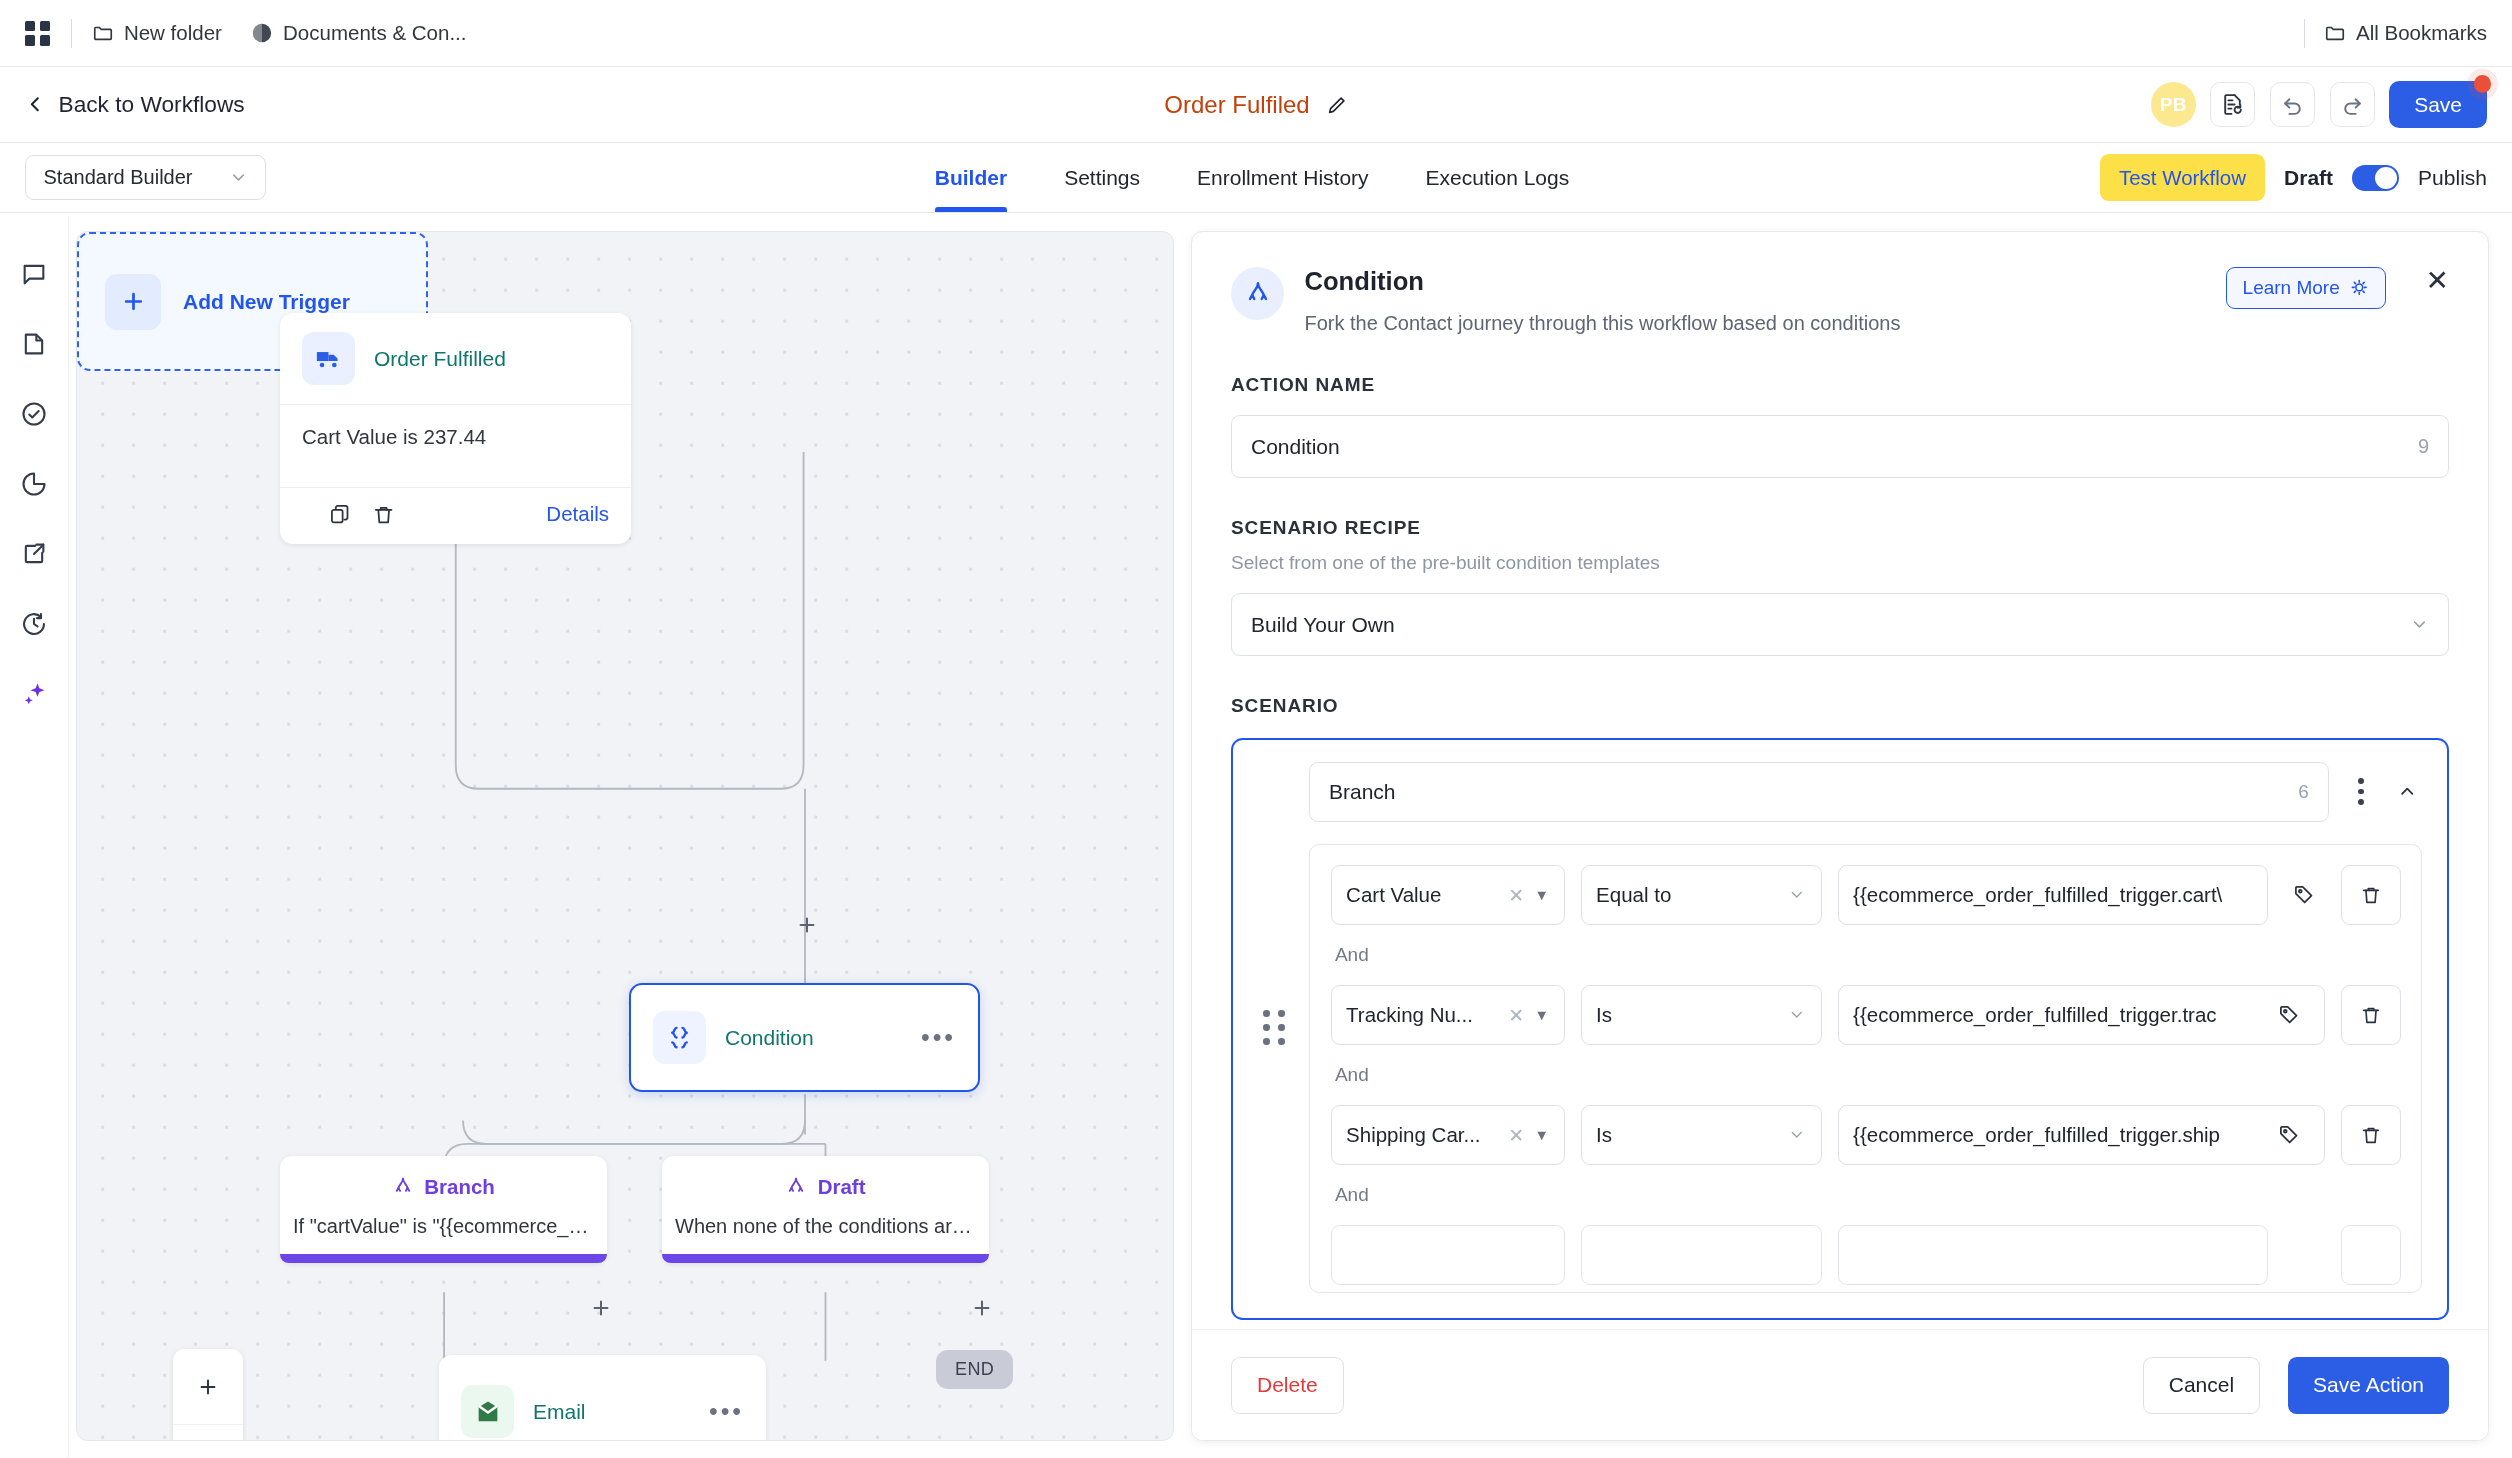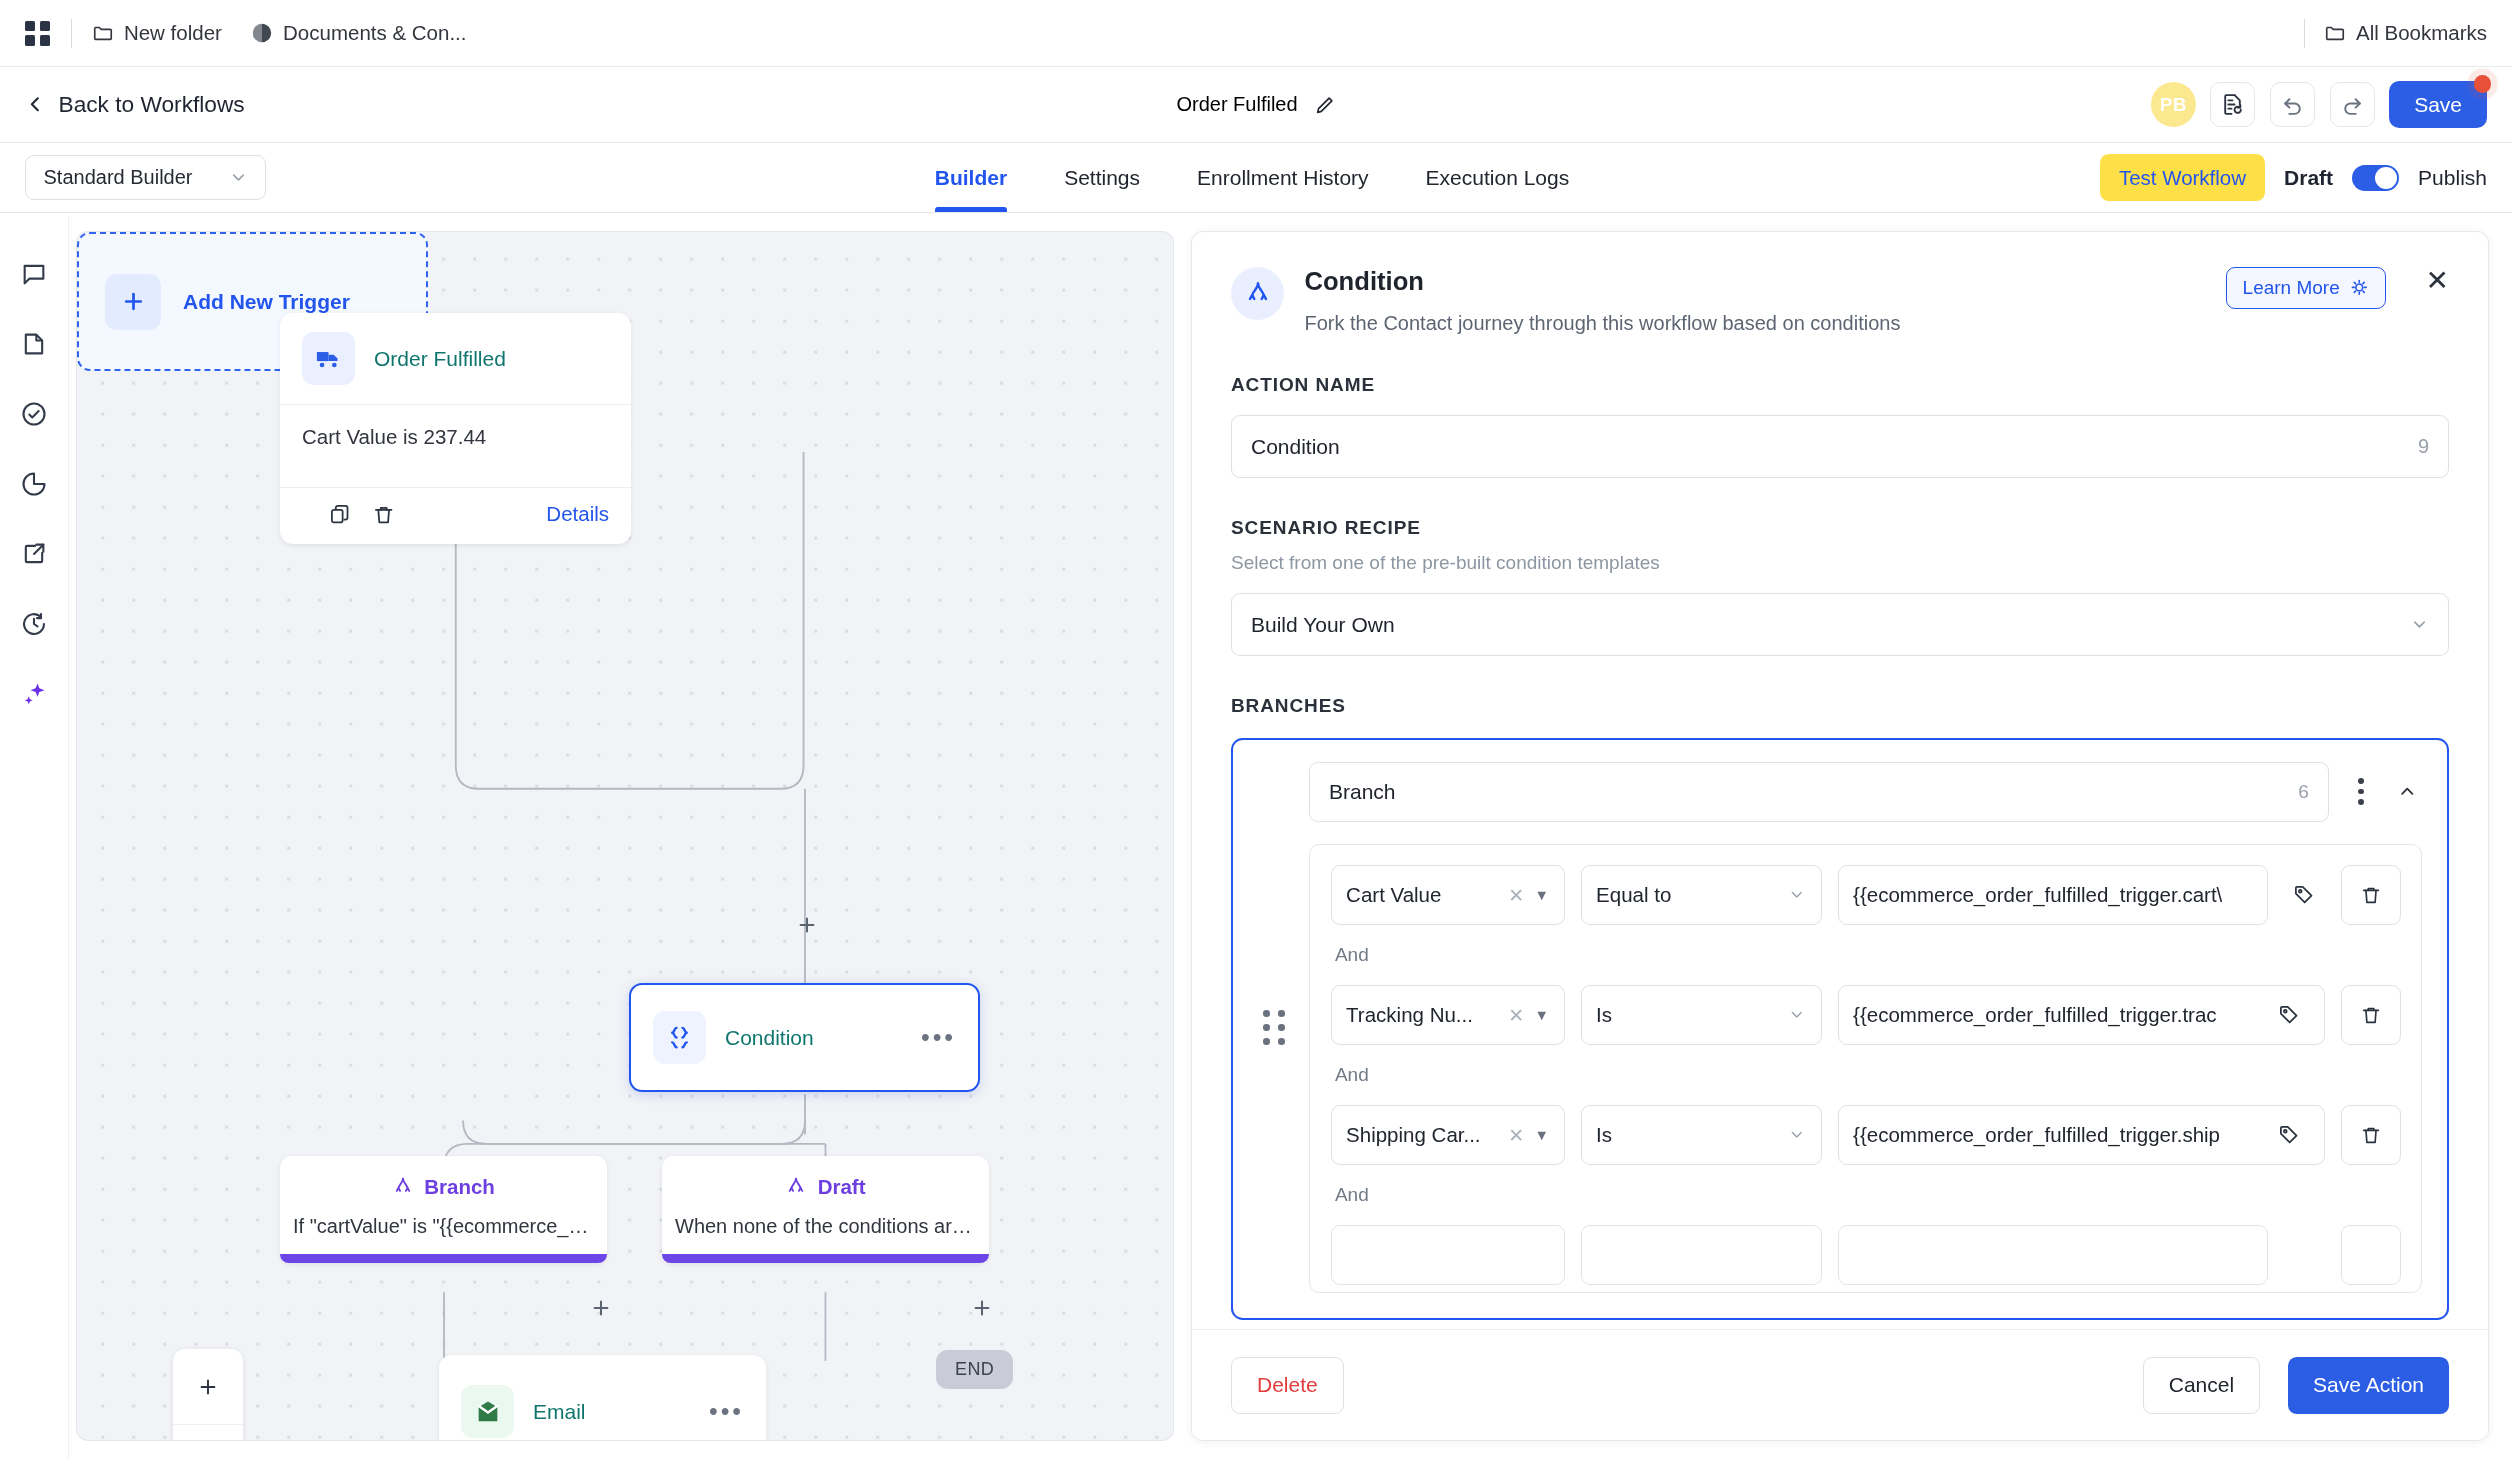--- a/index.html
+++ b/index.html
@@ -28,21 +28,21 @@
   
   .wfheader {
     height:76px; display:flex; align-items:center; padding:0 25px;
     border-bottom:0.7px solid #e6e8eb; background:#fff; position:relative;
   }
   .back { display:flex; align-items:center; gap:13px; font-size:22.7px; color:#1f2430; font-weight:400; cursor:pointer;}
   .wf-title-wrap {
     position:absolute; left:0; right:0; top:0; bottom:0;
     display:flex; align-items:center; justify-content:center; gap:16px; pointer-events:none;
   }
-  .wf-title { font-size:20px; color:#000000; pointer-events:auto;}
+  .wf-title { font-size:24px; color:#c2410c; pointer-events:auto;}
   .pencil { pointer-events:auto; cursor:pointer; }
   .hdr-right { margin-left:auto; display:flex; align-items:center; gap:14.6px; z-index:3;}
   .avatar {
     width:45px;height:45px;border-radius:50%;background:#fbe88f;color:#fff;
     display:flex;align-items:center;justify-content:center;font-size:19px;font-weight:600;letter-spacing:0.4px;
   }
   .iconbtn {
     width:45px;height:45px;border:0.7px solid #e3e6ea;border-radius:10.2px;background:#fff;
     display:flex;align-items:center;justify-content:center;cursor:pointer;
   }
@@ -588,21 +588,21 @@
       <div class="sect-hint">Select from one of the pre-built condition templates</div>
       <div class="field">
         <span>Build Your Own</span>
         <span class="chev ico">
           <svg width="19" height="19" viewBox="0 0 24 24" fill="none" stroke="#98a0ac" stroke-width="2" stroke-linecap="round" stroke-linejoin="round">
               <path d="M6 9l6 6 6-6"></path>
             </svg>
         </span>
       </div>
 
-      <div class="sect-label">BRANCHES</div>
+      <div class="sect-label">SCENARIO</div>
 
       <div class="branches-box">
         <div class="drag-handle">
           <span class="dotgrid">
               <i></i>
               <i></i>
               <i></i>
               <i></i>
               <i></i>
               <i></i>

